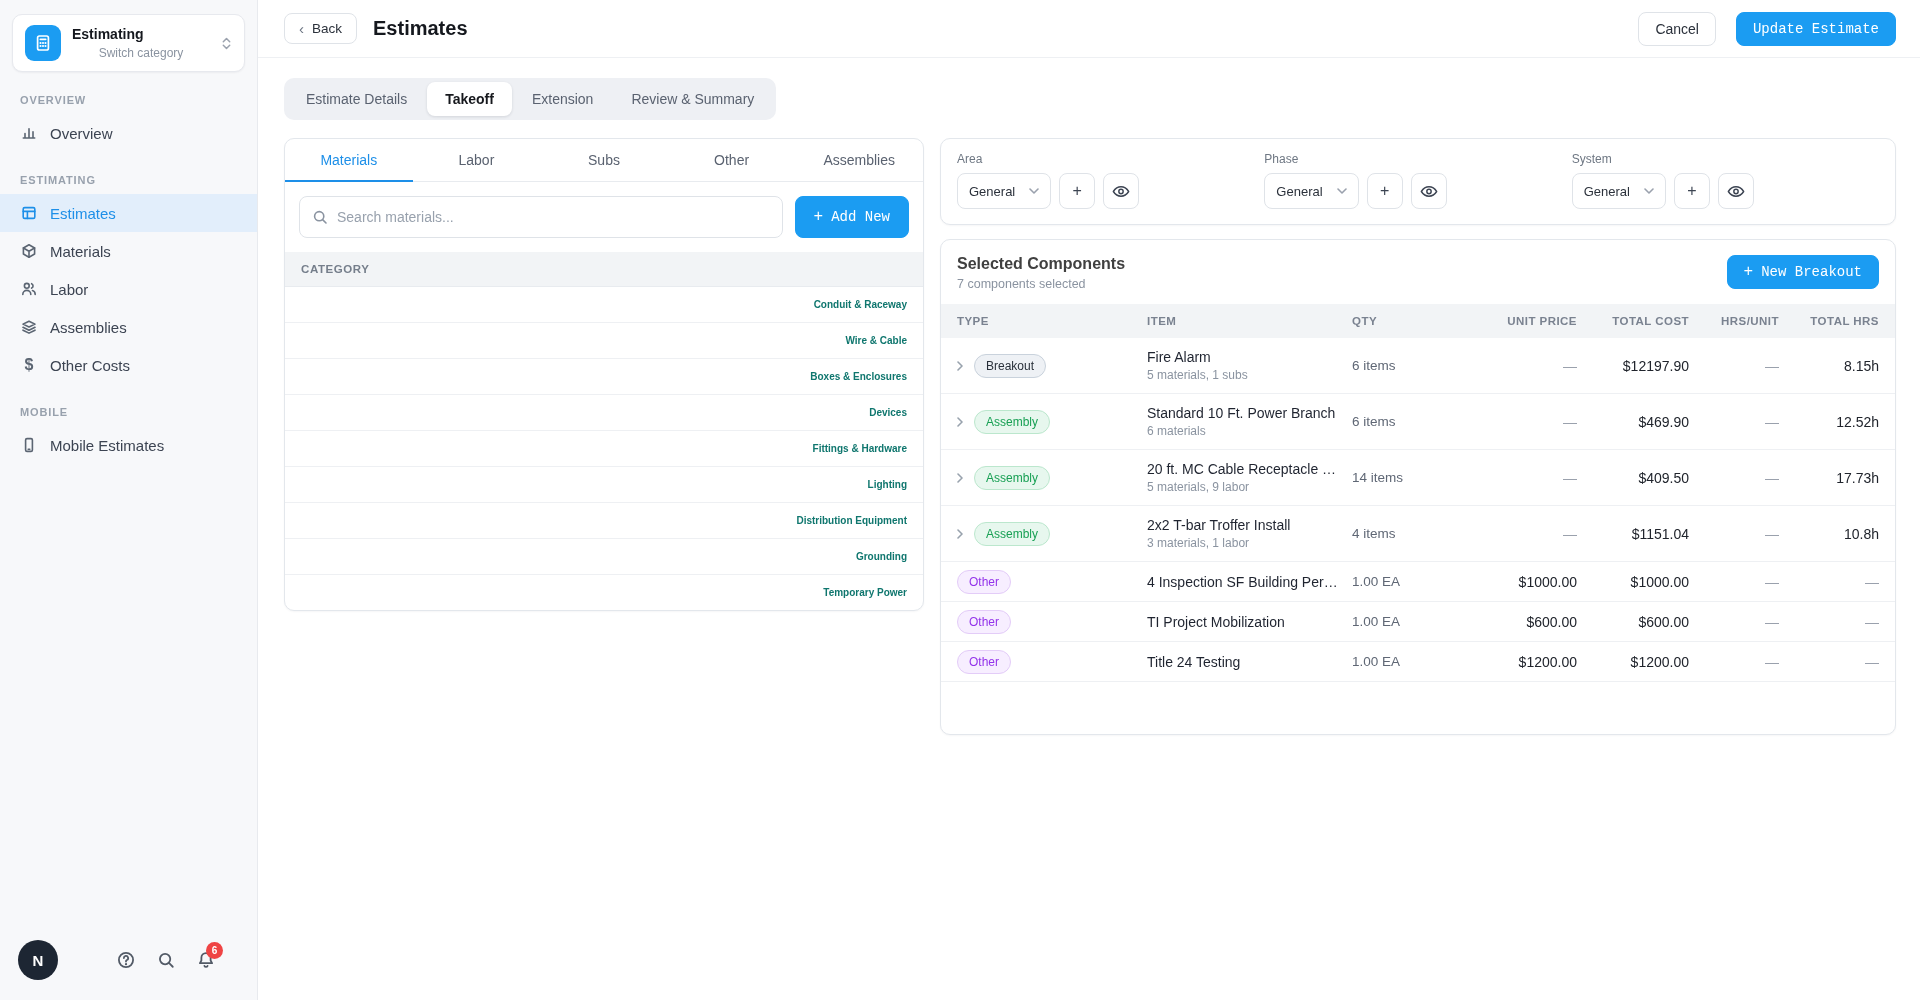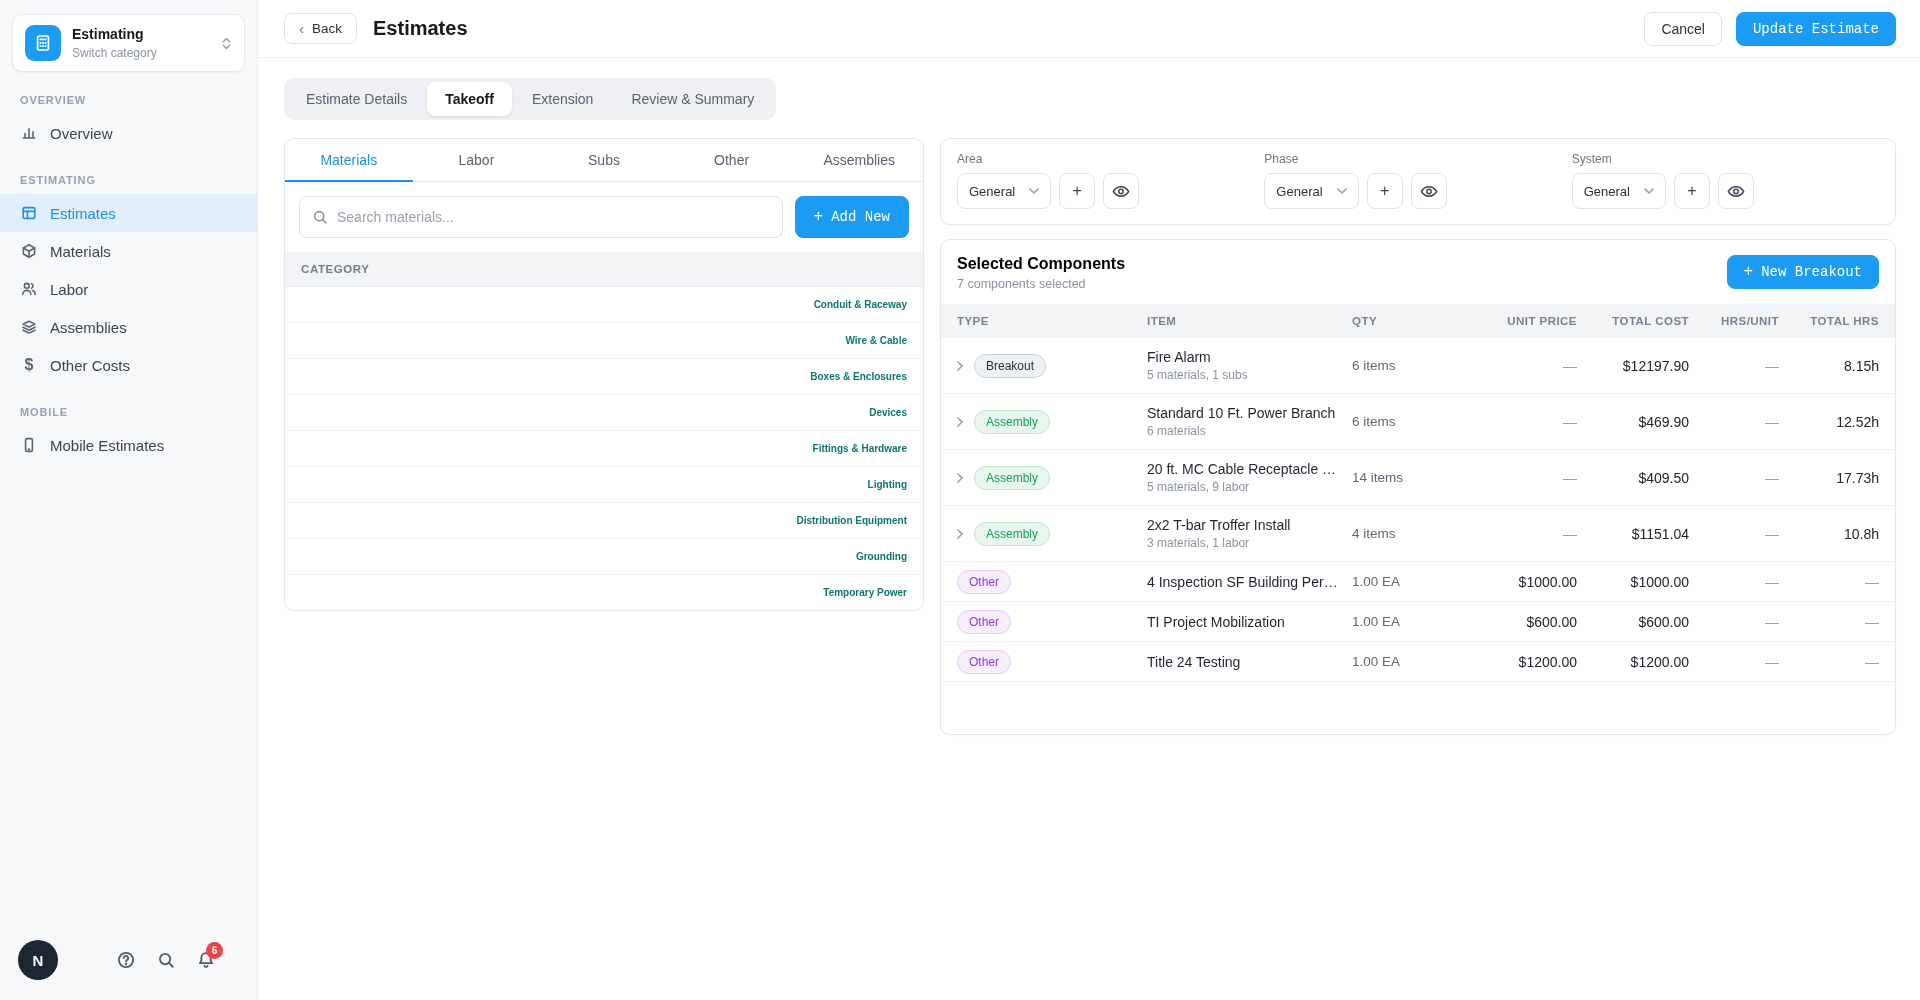--- a/index.html
+++ b/index.html
@@ -14,21 +14,21 @@
 
   
   .sidebar { width:258px; height:1000px; background:#f7f8fa; border-right:1px solid #e8eaee; position:relative; flex:0 0 258px; }
   .ws-card {
     margin:14px 12px 6px; background:#fff; border:1px solid #e7e9ee; border-radius:10px;
     padding:10px 12px; display:flex; align-items:center; gap:11px; box-shadow:0 1px 2px rgba(16,24,40,.05); cursor:pointer;
   }
   .ws-icon { width:36px; height:36px; border-radius:9px; background:#1b9cf2; display:flex; align-items:center; justify-content:center; flex:0 0 36px; }
   .ws-text { flex:1; min-width:0; }
   .ws-title { font-size:14px; font-weight:700; color:#15181e; }
-  .ws-sub { font-size:12px; color:#8a93a0; margin-top:4px; }
+  .ws-sub { font-size:12px; color:#8a93a0; margin-top:4px;text-align:center; }
   .ws-switch { color:#9aa1ad; }
   .sec-label { margin:22px 0 8px 20px; font-size:11px; font-weight:700; letter-spacing:.08em; color:#98a1ad; }
   .nav-item {
     height:38px; display:flex; align-items:center; gap:12px; padding:0 20px;
     font-size:15px; color:#3c4452; cursor:pointer;
   }
   .nav-item .nicon { color:#5b6572; width:18px; display:flex; justify-content:center; }
   .nav-item.active { background:#e2eefb; color:#1d8fe8; font-weight:500; }
   .nav-item.active .nicon { color:#1d8fe8; }
   .dollar-glyph { font-size:16px; font-weight:600; line-height:1; }
@@ -41,21 +41,21 @@
     background:#ef4444; color:#fff; font-size:10px; font-weight:700; display:flex; align-items:center; justify-content:center; padding:0 4px;
   }
 
   
   .main { flex:1; min-width:0; display:flex; flex-direction:column; background:#fff; }
   .topbar { height:58px; display:flex; align-items:center; gap:16px; padding:0 24px 0 26px; border-bottom:1px solid #eef0f3; }
   .btn { border:1px solid #dfe3e8; background:#fff; border-radius:8px; font-family:inherit; font-size:14px; color:#2b313b; cursor:pointer; display:inline-flex; align-items:center; gap:8px; }
   .btn-back { padding:7px 14px; font-size:13.5px; }
   .chev-l { color:#6b7482; font-size:15px; line-height:1; }
   .page-title { font-size:20px; font-weight:700; color:#15181e; }
-  .top-actions { margin-left:auto; display:flex; gap:14px; }
+  .top-actions { margin-left:auto; display:flex; gap:20px; }
   .btn-cancel { padding:8px 16px; }
   .btn-primary { background:#1b9cf2; border:1px solid #1b9cf2; color:#fff; padding:8px 16px; border-radius:8px; font-size:14px; cursor:pointer; display:inline-flex; align-items:center; gap:8px; font-family:Liberation Mono, monospace; }
   .plus-glyph { font-size:16px; line-height:1; font-weight:400; }
 
   .content { flex:1; padding:20px 24px 0 26px; overflow:hidden; }
   .pill-tabs { display:inline-flex; background:#eef0f4; border-radius:10px; padding:4px; gap:2px; margin-bottom:18px; }
   .pill { padding:9px 18px; font-size:14px; color:#5a6270; border-radius:8px; cursor:pointer; white-space:nowrap; }
   .pill.active { background:#fff; color:#16181d; font-weight:600; box-shadow:0 1px 3px rgba(16,24,40,.12); }
 
   .cols { display:flex; gap:16px; align-items:flex-start; }
@@ -81,21 +81,21 @@
   .filters-card { display:flex; padding:13px 16px 15px; }
   .filter-group { flex:1; min-width:0; }
   .filter-label { font-size:12px; color:#6e7783; margin-bottom:7px; }
   .filter-controls { display:flex; gap:8px; align-items:center; }
   .select-box { border:1px solid #dfe3e8; border-radius:8px; height:36px; padding:0 11px; display:flex; align-items:center; gap:14px; font-size:13px; color:#2b313b; cursor:pointer; background:#fff; }
   .select-box .chev-d { color:#9aa1ad; }
   .sq-btn { width:36px; height:36px; border:1px solid #dfe3e8; border-radius:8px; background:#fff; display:flex; align-items:center; justify-content:center; color:#3c4452; cursor:pointer; }
 
   .comps-card { padding-bottom:52px; overflow:hidden; }
   .comps-head { display:flex; align-items:flex-start; justify-content:space-between; padding:15px 16px 13px; }
-  .comps-title { font-size:16px; font-weight:700; color:#000000; }
+  .comps-title { font-size:16px; font-weight:700; color:#404040; }
   .comps-sub { font-size:12.5px; color:#8a93a0; margin-top:4px; }
 
   .grid7 { display:grid; grid-template-columns:190px minmax(0,1fr) 95px 130px 112px 90px 100px; align-items:center; padding:0 16px; }
   .thead { background:#f2f4f6; height:34px; font-size:11.5px; font-weight:700; letter-spacing:.04em; color:#7a8290; }
   .th.r, .cell.r { text-align:right; }
   .trow { border-bottom:1px solid #eef0f3; cursor:pointer; }
   .trow.tall { min-height:56px; }
   .trow.short { min-height:40px; }
   .cell-type { display:flex; align-items:center; gap:11px; }
   .chev-r { color:#98a2ad; flex:0 0 auto; }

